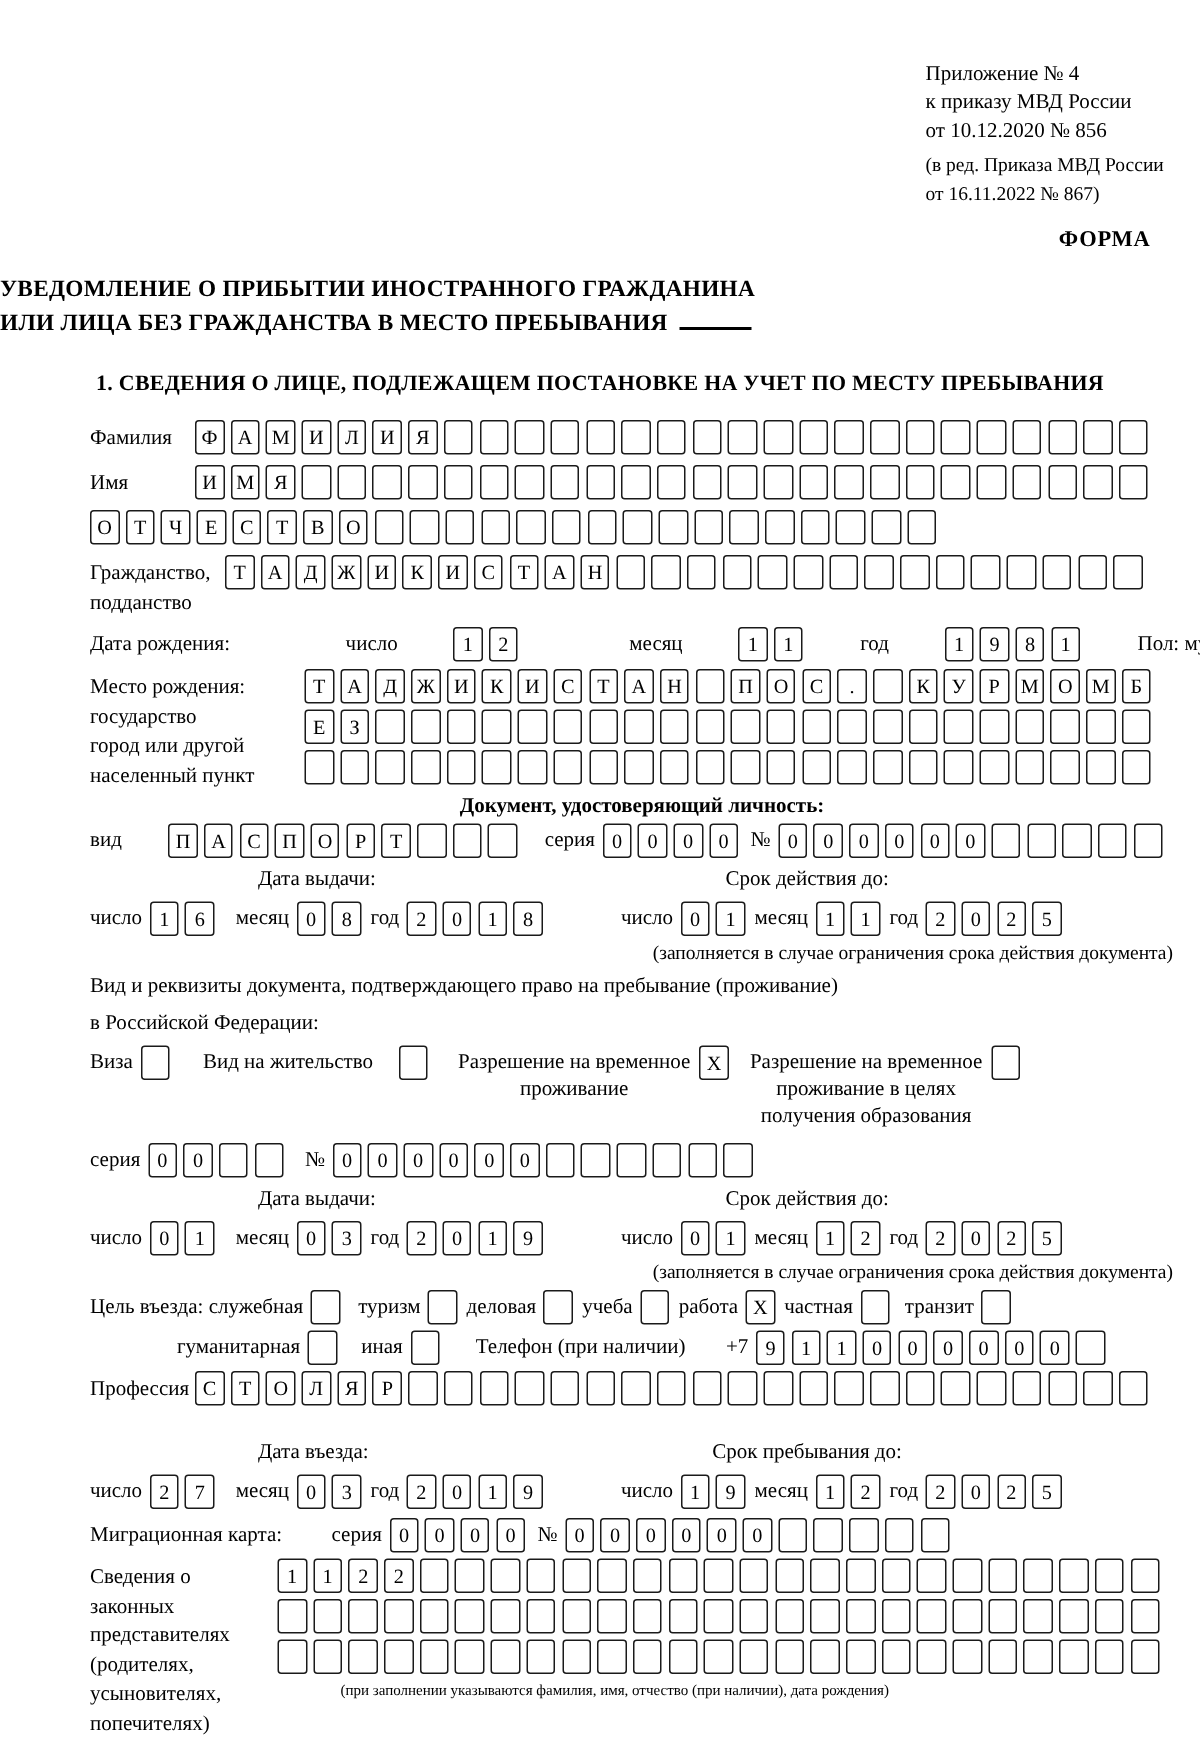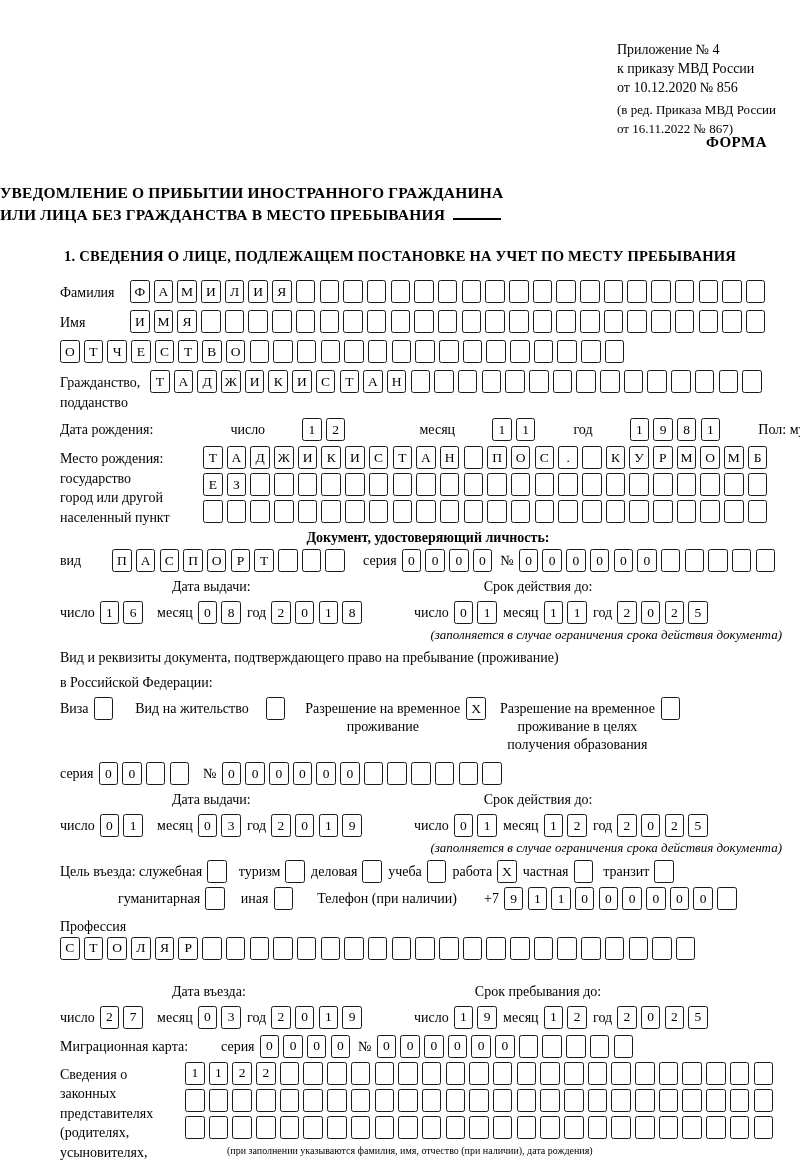--- a/index.html
+++ b/index.html
@@ -1,38 +1,38 @@
 <!DOCTYPE html>
 <html><head>
 <meta charset="utf-8">
 <style>
   html,body{margin:0;padding:0;background:#ffffff;}
   body{width:800px;height:1163px;color:#000;font-family:"Liberation Serif","DejaVu Serif",serif;font-size:14px;}
   .page{position:relative;width:800px;height:1163px;overflow:hidden;background:#fff;}
   .hdr{position:absolute;left:617px;top:40px;line-height:19px;font-size:14px;white-space:nowrap;}
   .hdr .sub{font-size:13px;}
   .hdr .sub.first{margin-top:3px;}
-  .forma{position:absolute;right:33px;top:134px;font-weight:bold;font-size:15px;letter-spacing:.5px;}
+  .forma{position:absolute;right:33px;top:152px;font-weight:bold;font-size:15px;letter-spacing:.5px;}
   .title{position:absolute;top:182px;left:0;width:100%;text-align:left;font-weight:bold;font-size:15.5px;line-height:22px;letter-spacing:.2px;}
   .blank{display:inline-block;width:48px;border-bottom:2px solid #000;height:.9em;margin-left:8px;}
   .sec{position:absolute;top:248px;left:0;width:100%;text-align:center;font-weight:bold;font-size:14.6px;letter-spacing:.2px;}
   #form{position:absolute;left:60px;top:280px;width:736px;}
   .segrow{display:flex;align-items:flex-start;margin-bottom:3px;min-height:23px;}
   .t{margin-right:5px;white-space:pre;padding-top:3px;line-height:17px;flex:none;}
   .gap{flex:none;display:inline-block;height:1px;}
   .cellgroup{display:inline-flex;flex:none;margin-right:2px;}
   .cell{width:19.5px;height:23px;box-sizing:border-box;border:1.8px solid #1a1a1a;border-radius:2.5px;margin-right:4.2px;display:inline-flex;align-items:center;justify-content:center;font-size:13.5px;flex:none;background:#fff;}
   .stack{text-align:center;line-height:18px;padding-top:3px;margin-right:6px;flex:none;}
   .block{display:flex;align-items:flex-start;margin-bottom:3px;}
   .blabels{flex:none;line-height:19.5px;padding-top:3px;}
   .brows{flex:1 1 auto;}
   .brows .segrow{margin-bottom:4px;}
   .center-line{text-align:center;font-weight:bold;margin:2px 0 3px;font-size:14px;}
   .text-line{margin:0 0 4px;line-height:21px;}
-  .note-line{text-align:right;font-size:13px;line-height:16px;margin:0 0 4px;padding-right:14px;font-style:italic;}
+  .note-line{text-align:right;font-size:13px;line-height:16px;margin:0 0 4px;padding-right:14px;}
   .footnote{font-size:10px;padding-left:42px;margin-top:3px;line-height:16px;}
 </style>
 </head>
 <body>
 
 <div class="page">
   <div class="hdr">
     <div>Приложение № 4</div>
     <div>к приказу МВД России</div>
     <div>от 10.12.2020 № 856</div>
@@ -561,21 +561,21 @@
           <span class="cell">1</span>
           <span class="cell">0</span>
           <span class="cell">0</span>
           <span class="cell">0</span>
           <span class="cell">0</span>
           <span class="cell">0</span>
           <span class="cell">0</span>
           <span class="cell"></span>
         </span>
       </div>
-      <div class="block" style="margin-top: 4px; flex-direction: column;">
+      <div class="block" style="margin-top: 4px;">
         <div class="blabels" style="width: 70px;">
           <div>Профессия</div>
         </div>
         <div class="brows">
           <div class="segrow">
             <span class="cellgroup">
               <span class="cell">С</span>
               <span class="cell">Т</span>
               <span class="cell">О</span>
               <span class="cell">Л</span>

